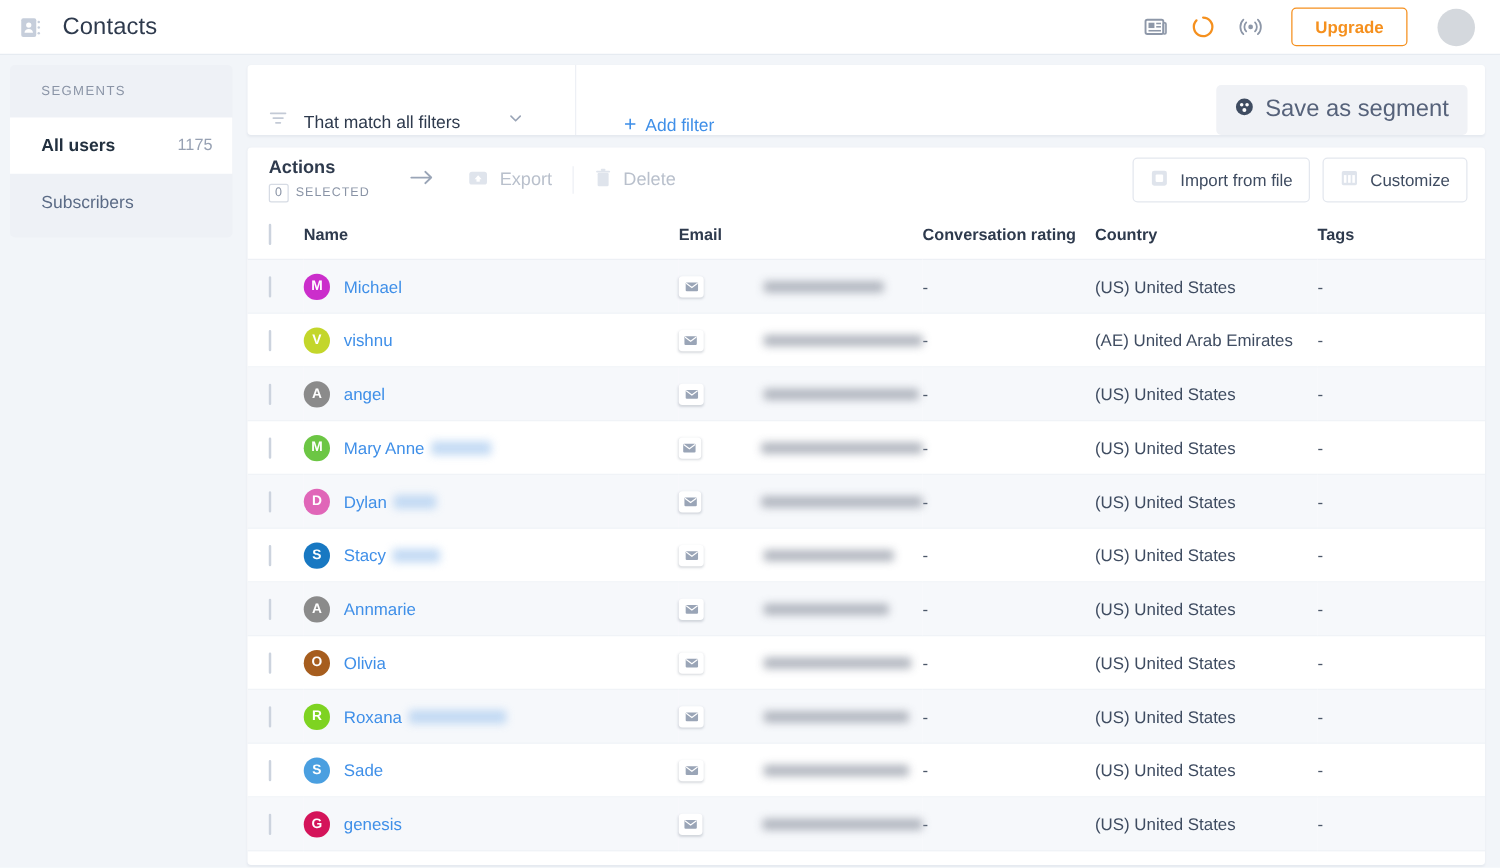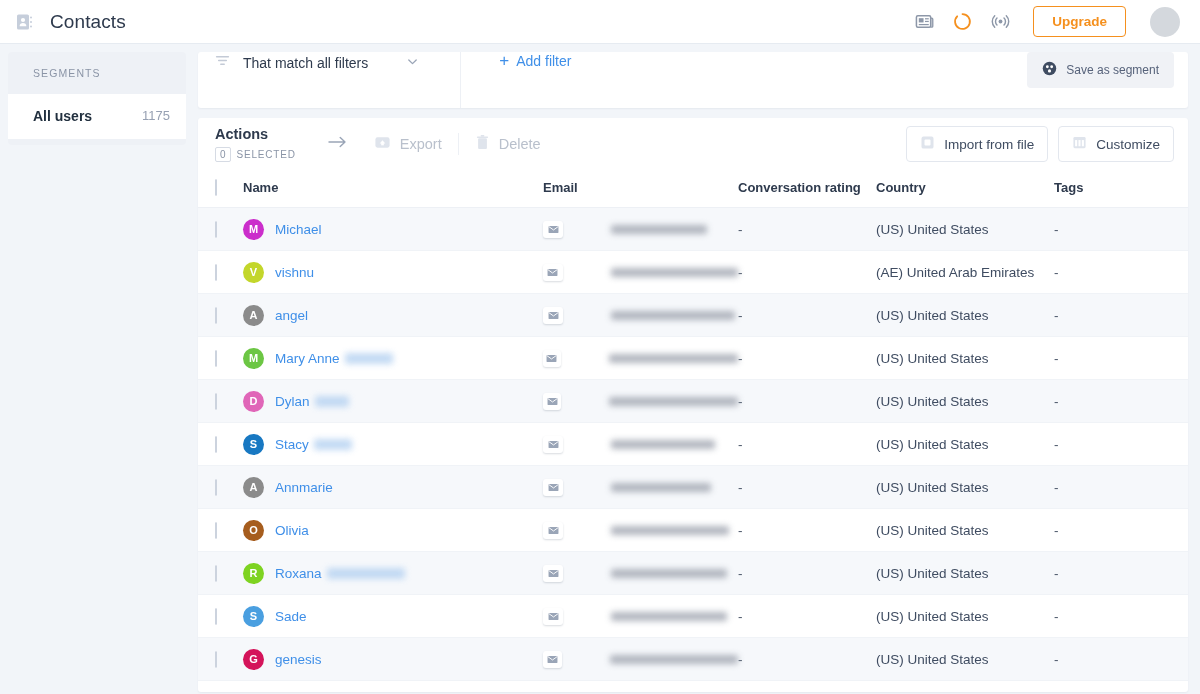--- a/index.html
+++ b/index.html
@@ -69,21 +69,21 @@
     background: #ffffff; color: #22303f; font-weight: bold; gap: 20px;
   }
   .seg-count { font-size: 13px; color: #97a1b3; font-weight: normal; padding-left: 8px; }
 
   
   .main { flex: 1; padding: 8px 12px 0 4px; min-width: 0; }
 
   
   .filter-card {
     background: #fff; border-radius: 3px;
-    height: 56px; display: flex; align-items: flex-start;
+    height: 56px; display: flex; align-items: flex-end;
     padding: 0 14px 0 16px;
     box-shadow: 0 1px 2px rgba(38,54,79,.06);
     gap: 17px;
   }
   .filter-mode {
     display: flex; align-items: center; gap: 12px;
     padding-right: 22px; cursor: pointer; position: relative;
   }
   .filter-mode-label { font-size: 14px; color: #2e3a4d; }
   .chev { margin-left: 26px; }
@@ -95,21 +95,21 @@
     width: 1px; height: 56px; background: #edf0f5;
   }
   .add-filter {
     display: flex; align-items: center; gap: 7px;
     color: #3f8fe8; font-size: 14px; cursor: pointer;
   }
   .add-plus { font-size: 17px; line-height: 1; color: #3f8fe8; }
   .save-seg-btn {
     margin-left: auto; display: flex; align-items: center; gap: 9px;
     background: #f0f2f6; border-radius: 4px;
-    padding: 9px 15px; font-size: 12px; color: #56627a; cursor: pointer;
+    padding: 9px 15px; font-size: 19px; color: #56627a; cursor: pointer;
   }
 
   
   .table-card {
     background: #fff; border-radius: 3px; margin-top: 10px;
     box-shadow: 0 1px 2px rgba(38,54,79,.06);
     height: 574px; overflow: hidden;
   }
   .actions-bar {
     display: flex; align-items: center;
@@ -235,20 +235,23 @@
 
   <div class="sidebar">
     <div class="seg-card">
       <div class="seg-head">SEGMENTS</div>
 
       <div class="seg-item active">
         <span>All users</span>
         <span class="seg-count">1175</span>
       </div>
 
+      <div class="seg-item">
+        <span>Subscribers</span>
+      </div>
 
     </div>
   </div>
 
   <div class="main">
 
     <div class="filter-card">
       <div class="filter-mode">
         <span>
           <svg width="17" height="17" viewBox="0 0 18 18">

